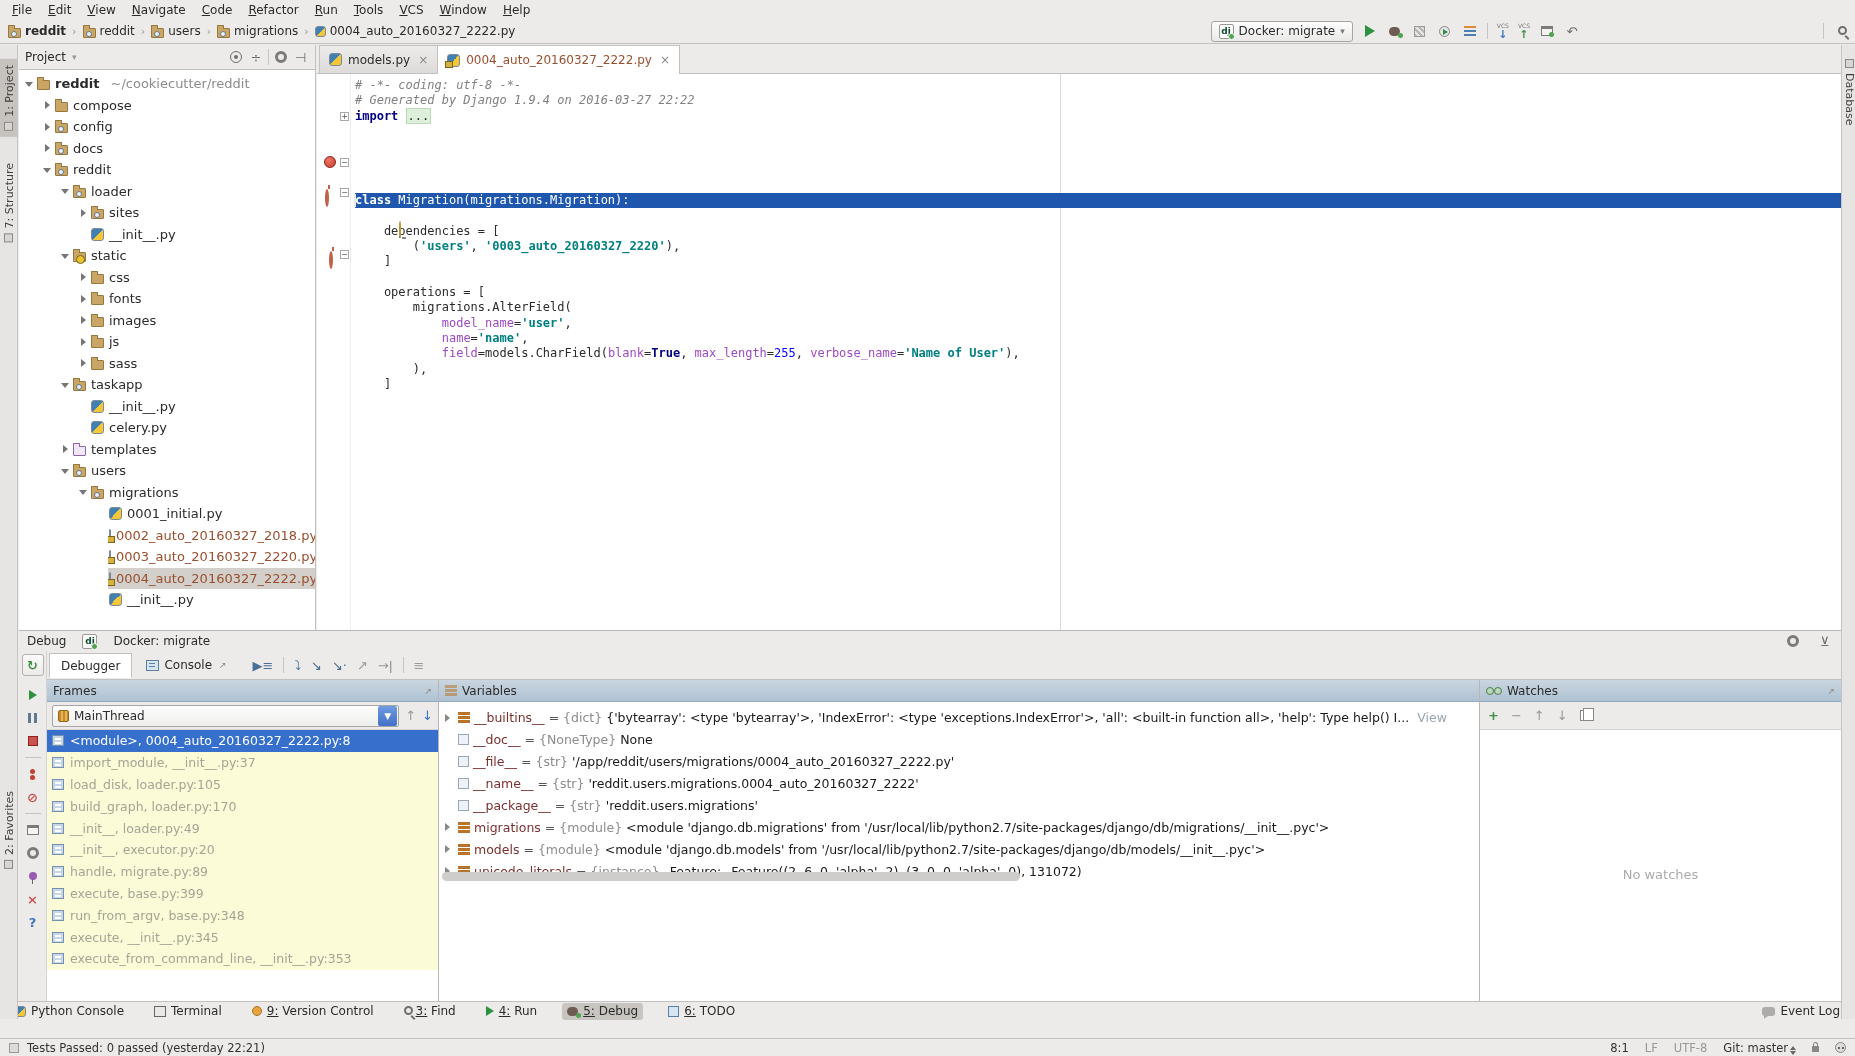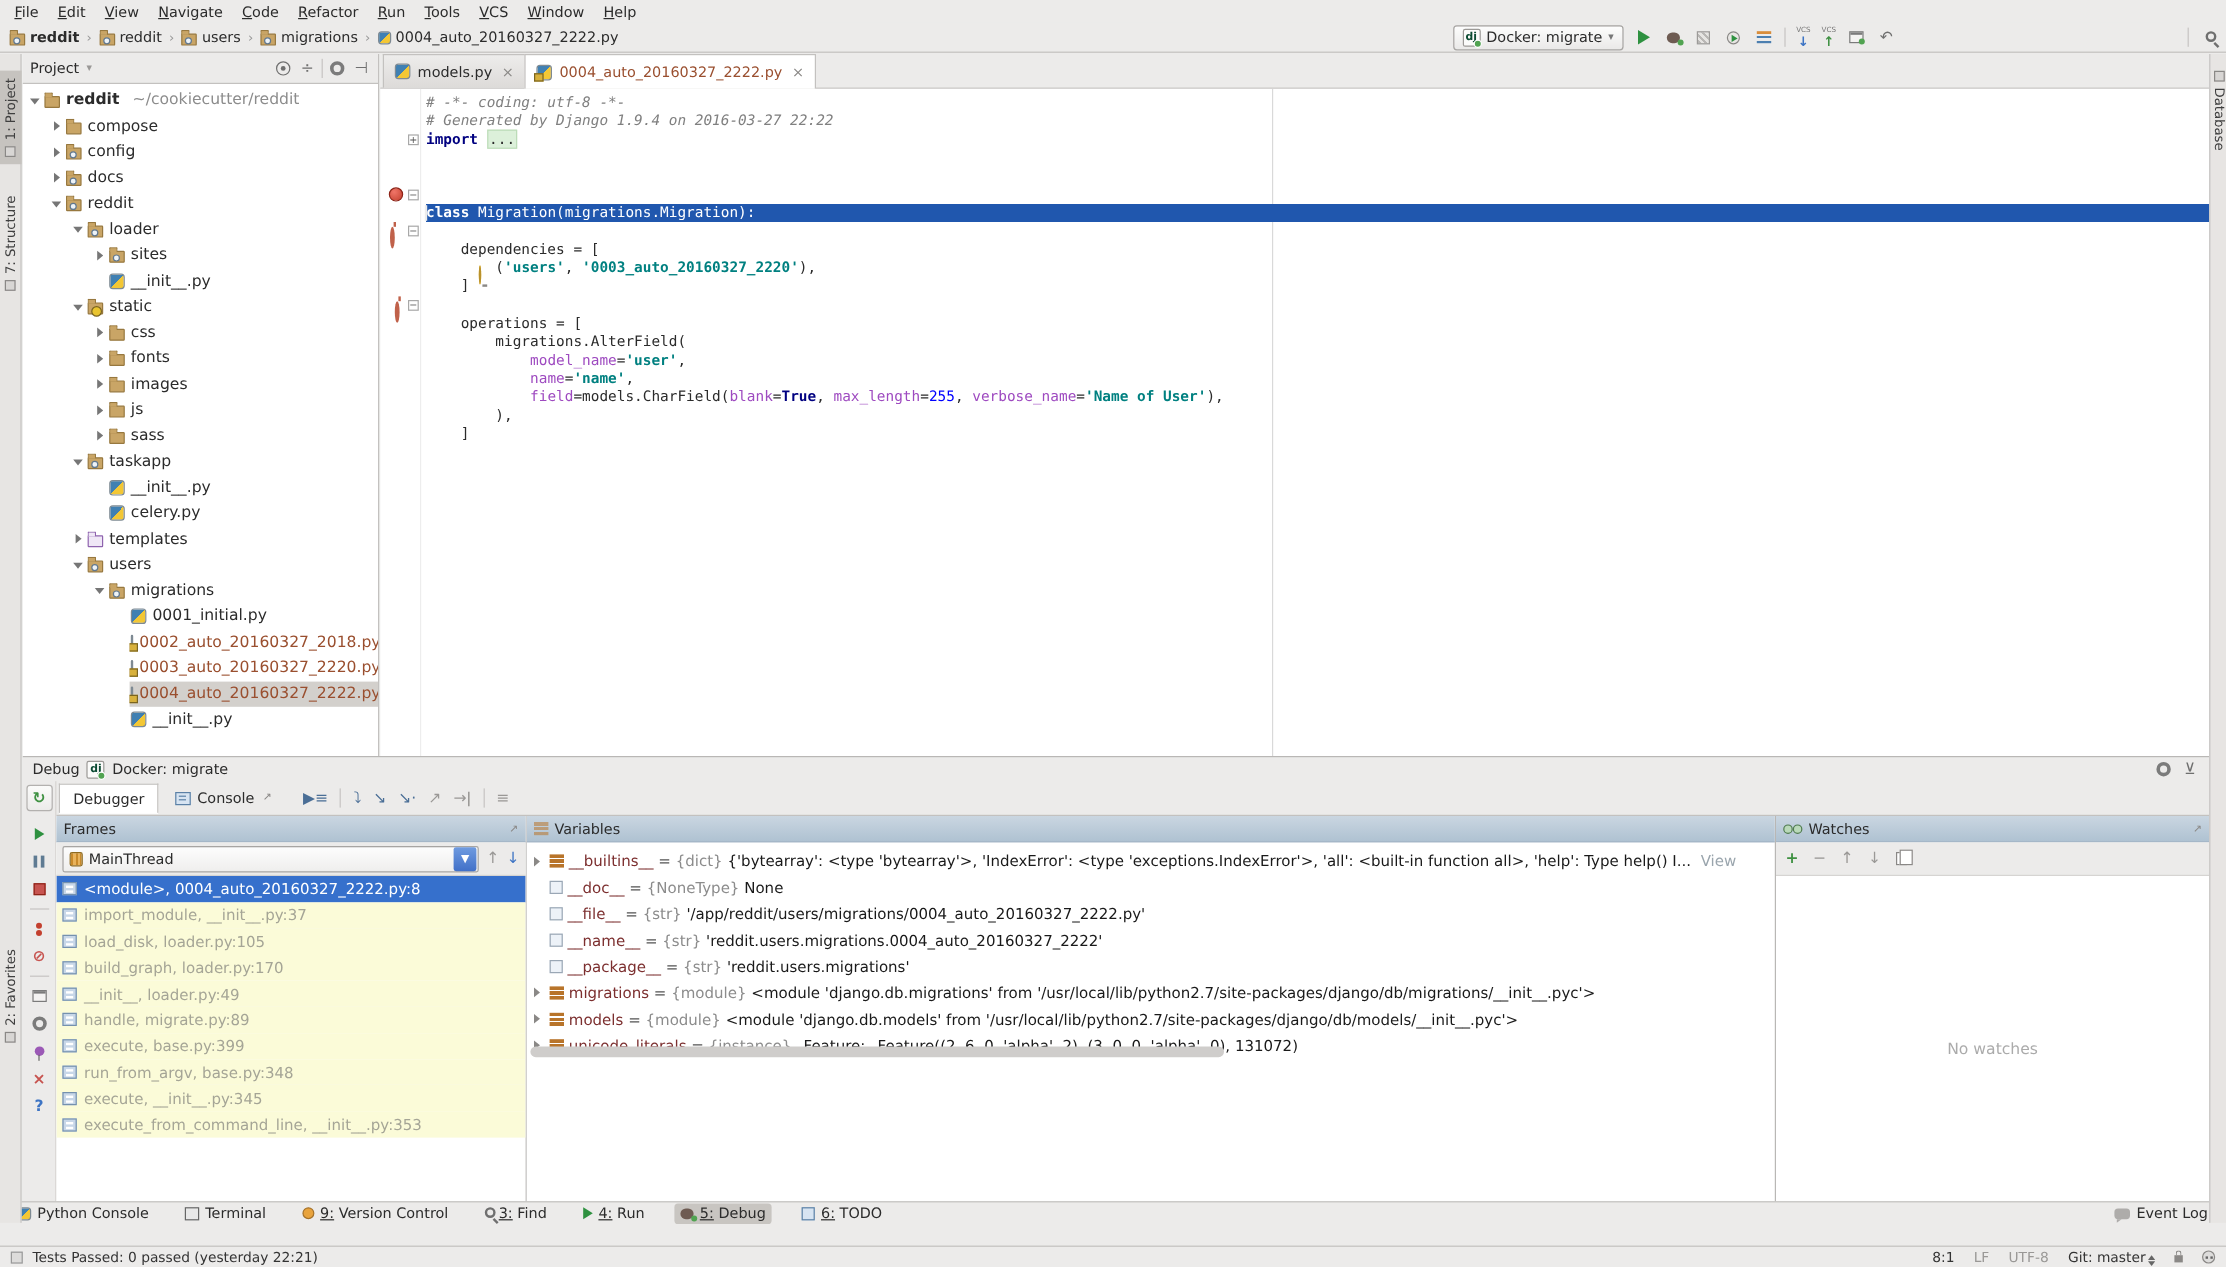--- a/index.html
+++ b/index.html
@@ -109,38 +109,38 @@
   .gutter{position:absolute;left:0;top:0;bottom:0;width:34px;background:#FFFFFF;border-right:1px solid #EDEDED;}
   .code{position:absolute;left:34px;top:0;right:0;bottom:0;padding:4px 0 0 4px;
         font-family:"DejaVu Sans Mono",monospace;font-size:12px;line-height:15.34px;}
   .cl{height:15.34px;white-space:pre;}
   .cl .cm{color:#808080;font-style:italic;}
   .cl .kw{color:#000080;font-weight:bold;}
   .cl .str{color:#008080;font-weight:bold;}
   .cl .num{color:#0000FF;}
   .cl .arg{color:#9E4AC0;}
   .cl .fold{background:#DCF0DA;border:1px solid #BCDCB8;padding:0 1px;}
-  .cl.cur{background:#2057AE;position:relative;}
+  .cl.cur{background:#2057AE;position:relative;margin-top:23px;}
   .cl.cur span{color:#fff !important;background:none;border:none;}
   .cl.cur::before{content:"";position:absolute;left:-1px;top:1px;width:2px;height:13px;background:#EDEDED;}
   .gut-item{position:absolute;}
   .bp{width:12px;height:12px;border-radius:50%;background:radial-gradient(circle at 35% 30%,#F07568,#C3402F);border:1px solid #8E2418;}
   .foldbox{width:9px;height:9px;background:#fff;border:1px solid #A8A8A8;color:#555;font-size:8px;line-height:7px;text-align:center;}
   .gmark{width:8px;height:8px;border:2px solid #C0614A;border-radius:50%;position:relative;}
   .gmark::after{content:"";position:absolute;left:1px;top:-6px;width:2px;height:4px;background:#C0614A;}
   .bulb{width:10px;height:10px;border-radius:50%;background:#F7C63F;border:1px solid #B9922C;position:relative;}
   .bulb::after{content:"";position:absolute;left:2px;bottom:-3px;width:4px;height:2px;background:#8A8886;}
   .margin-guide{position:absolute;top:0;bottom:0;width:1px;background:#D9D9D9;}
   .estripe{position:absolute;right:0;top:45px;width:14px;height:585px;background:#FCFCFC;border-left:1px solid #DDDCDB;
            border-right:1px solid #C3C1BF;text-align:center;z-index:4;}
   .check{color:#4FA657;font-size:12px;font-weight:bold;line-height:16px;}
 
   
   .debug{position:absolute;left:19px;right:14px;top:630px;bottom:37px;background:#ECEBEA;border-top:1px solid #B9B7B5;}
-  .dhead{height:20px;display:flex;align-items:center;gap:6px;padding:0 8px;}
+  .dhead{height:20px;display:flex;align-items:center;gap:16px;padding:0 8px;}
   .dhead .sp{flex:1;}
   .dbody{position:absolute;left:0;top:20px;right:0;bottom:0;}
   .dbg-left{position:absolute;left:0;top:0;bottom:0;width:28px;display:flex;flex-direction:column;align-items:center;
             padding-top:3px;gap:7px;border-right:1px solid #D6D4D2;}
   .dbg-left .hsep{width:16px;height:1px;background:#C6C4C2;margin:1px 0;}
   .rerun-btn{width:22px;height:22px;border:1px solid #B3B1AF;border-radius:3px;background:linear-gradient(#FBFBFA,#ECEBEA);
              display:flex;align-items:center;justify-content:center;margin-bottom:4px;}
   .pauseic{width:9px;height:10px;border-left:3px solid #5F7B93;border-right:3px solid #5F7B93;}
   .stopic{width:10px;height:10px;background:#C75450;border:1px solid #8E2418;}
   .bpview{display:flex;flex-direction:column;gap:1px;}
@@ -691,20 +691,24 @@
               <div class="frow lib">
                 <span class="ic-frame"></span>
                 <span class="lbl">build_graph, loader.py:170</span>
               </div>
               <div class="frow lib">
                 <span class="ic-frame"></span>
                 <span class="lbl">__init__, loader.py:49</span>
               </div>
               <div class="frow lib">
                 <span class="ic-frame"></span>
+                <span class="lbl">__init__, executor.py:20</span>
+              </div>
+              <div class="frow lib">
+                <span class="ic-frame"></span>
                 <span class="lbl">handle, migrate.py:89</span>
               </div>
               <div class="frow lib">
                 <span class="ic-frame"></span>
                 <span class="lbl">execute, base.py:399</span>
               </div>
               <div class="frow lib">
                 <span class="ic-frame"></span>
                 <span class="lbl">run_from_argv, base.py:348</span>
               </div>

